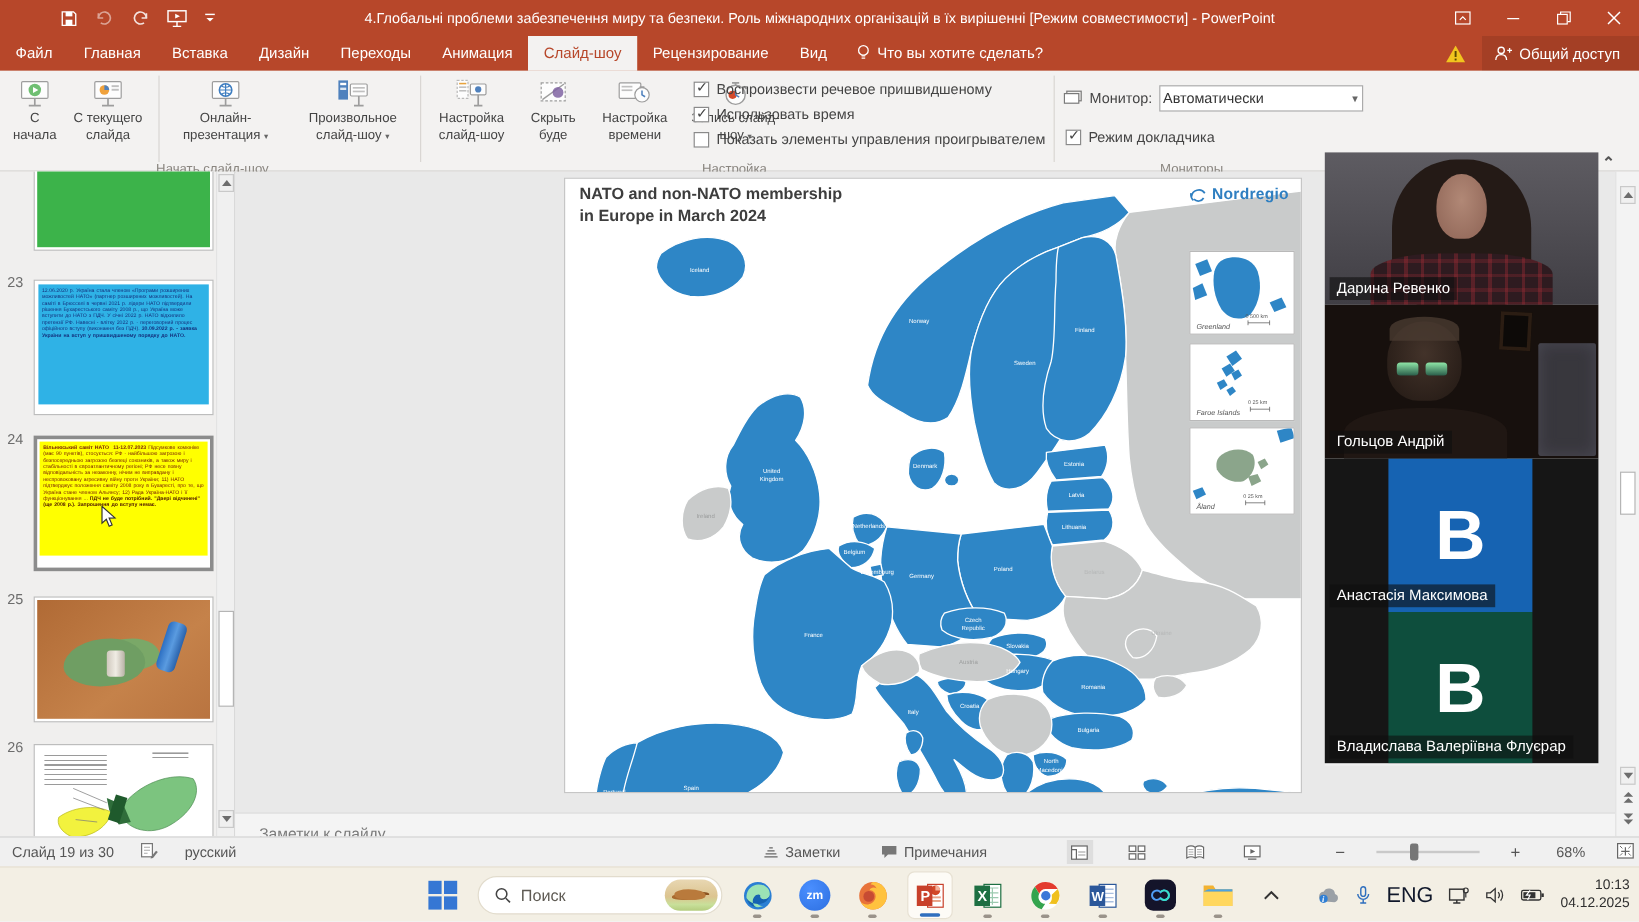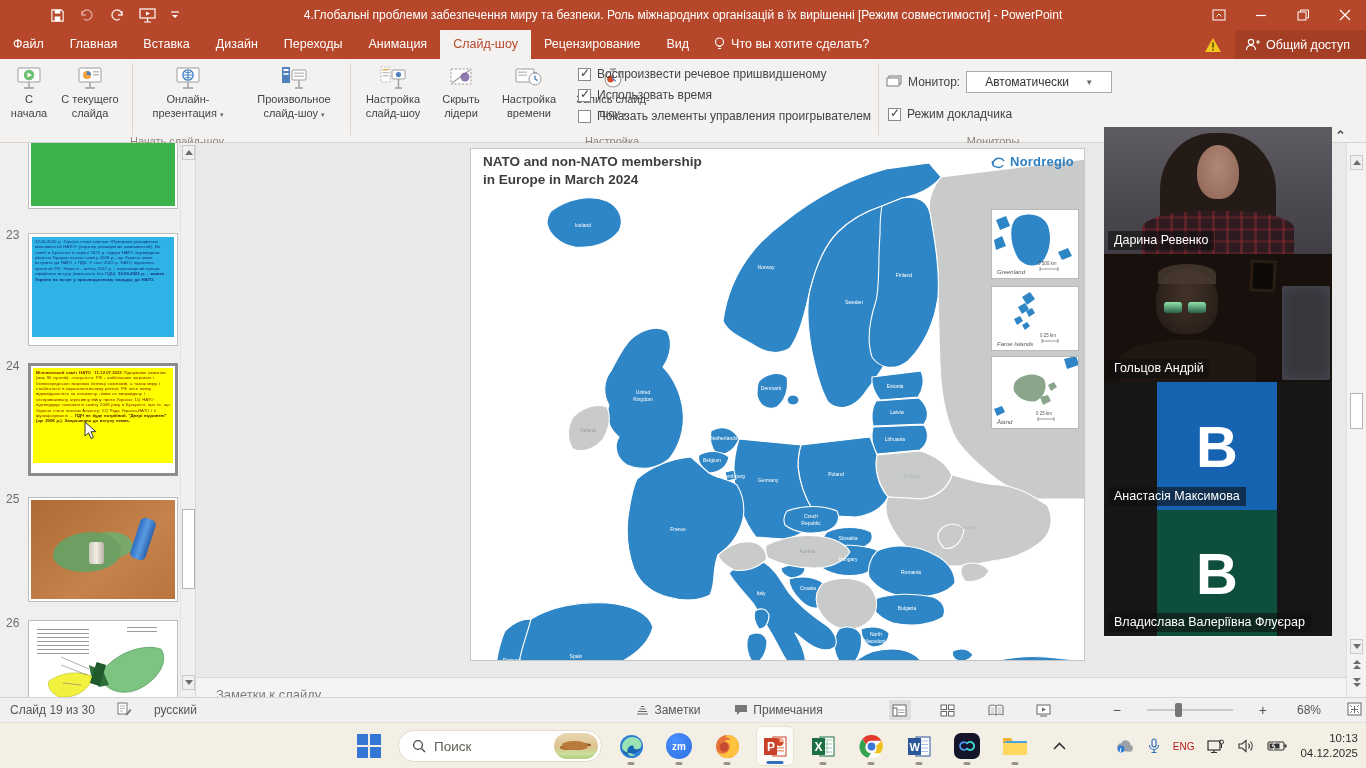--- a/index.html
+++ b/index.html
@@ -30,21 +30,21 @@
   .rbtn .ric { height:26px; display:flex; align-items:flex-end; }
   .rbtn .rlb { font-size:11px; color:#444; text-align:center; line-height:1.25; }
   .rlb .dd { font-size:7px; color:#666; }
   .rsep { position:absolute; top:4px; height:72px; width:1px; background:#d9d6d3; }
   .rgrouplabel { position:absolute; top:76px; font-size:11px; color:#8a8680; text-align:center; }
   .cbcol { position:absolute; left:578px; top:8px; display:flex; flex-direction:column; gap:7px; }
   .cb { display:flex; align-items:center; gap:6px; font-size:12px; color:#444; white-space:nowrap; }
   .cbbox { width:13px; height:13px; border:1px solid #8a8a8a; background:#fff; position:relative; flex:0 0 auto; }
   .cbbox.on::after { content:"✓"; position:absolute; left:1px; top:-3px; font-size:12px; color:#444; }
   .monrow { position:absolute; left:886px; top:12px; display:flex; align-items:center; gap:6px; font-size:12px; color:#444; }
-  .combo { width:146px; height:22px; background:#fff; border:1px solid #ababab; display:flex; align-items:center; justify-content:space-between; padding:0 18px; font-size:12px; color:#333; }
+  .combo { width:170px; height:22px; background:#fff; border:1px solid #ababab; display:flex; align-items:center; justify-content:space-between; padding:0 2px; font-size:12px; color:#333; }
   .combo .caret { font-size:8px; color:#666; }
   .presrow { position:absolute; left:888px; top:48px; }
 
   
   .thumbpanel { position:absolute; left:0; top:143px; width:196px; height:554px; background:#f0efee; border-right:1px solid #d9d9d9; overflow:hidden; }
   .tnum { position:absolute; left:6px; font-size:12px; color:#6d6d6d; }
   .thumb { position:absolute; left:28px; width:150px; background:#fff; border:1px solid #bdbdbd; overflow:hidden; }
   .thumb.sel { border:3px solid #8c8c8c; }
   .tfill { position:absolute; inset:2px; overflow:hidden; }
   .ttext { font-size:4.3px; line-height:1.25; padding:2px 3px; word-spacing:0.5px; }
@@ -94,21 +94,21 @@
   .tb-ico { position:relative; width:38px; height:40px; display:flex; align-items:center; justify-content:center; border-radius:6px; }
   .tb-ico.activeapp { background:#fdfbf6; border:1px solid #e7e1d3; }
   .rundot { position:absolute; bottom:1px; left:50%; transform:translateX(-50%); width:7px; height:3px; border-radius:2px; background:#9a938a; }
   .rundot.act { width:17px; background:#2f6fbe; }
   .searchpill { width:204px; height:32px; background:#fff; border:1px solid #e2dccd; border-radius:17px; display:flex; align-items:center; padding:0 3px 0 13px; gap:8px; }
   .searchpill .ph { font-size:13.5px; color:#5f5b54; flex:1; }
   .cheetah { width:44px; height:26px; border-radius:13px; background:linear-gradient(180deg,#e8d7b2 0%,#dcc490 55%,#c8e09a 80%,#b4cc7e 100%); position:relative; overflow:hidden; }
   .cheetah::after { content:""; position:absolute; left:8px; top:8px; width:26px; height:9px; border-radius:50% 60% 40% 50%; background:#b97a3c; box-shadow:-4px 2px 0 -2px #a96a2e, 6px -1px 0 -3px #8a5220; }
   .tb-tray { position:absolute; right:8px; top:0; height:46px; display:flex; align-items:center; gap:13px; }
   .trayico { display:flex; align-items:center; justify-content:center; }
-  .traytext { font-size:10px; color:#b91c1c; }
+  .traytext { font-size:18px; color:#0f172a; }
   .clock { text-align:right; font-size:11.5px; color:#2e2e2e; line-height:1.3; }
   .win-start { width:24px; height:24px; display:grid; grid-template-columns:11px 11px; grid-template-rows:11px 11px; gap:2px; }
   .win-start span { background:#3577d4; }
 
   .appsq { width:26px; height:26px; border-radius:4px; display:flex; align-items:center; justify-content:center; color:#fff; font-weight:bold; }
 
   
   .cursor { position:absolute; z-index:60; }
 </style>
 <style>.nat{fill:#2e86c6;}.gry{fill:#c9cbcb;}.ala{fill:#8ba58b;}</style></head>
@@ -281,21 +281,21 @@
       <span class="rlb"><span>Настройка</span><br><span>слайд-шоу</span></span>
     </div>
     <div class="rbtn" style="left:432px;width:58px">
       <span class="ric">
           <svg width="26" height="24" viewBox="0 0 26 24">
             <rect x="3" y="3" width="20" height="15" fill="#fdfdfd" stroke="#9d9d9d" stroke-dasharray="2.2 1.6"></rect>
             <path d="M4 17 L22 4" stroke="#9d9d9d" stroke-width="1.2"></path>
             <circle cx="17" cy="11" r="4.5" fill="#8064a2" opacity=".85"></circle>
           </svg>
         </span>
-      <span class="rlb"><span>Скрыть</span><br><span>лідери</span></span>
+      <span class="rlb"><span>Скрыть</span><br><span>буде</span></span>
     </div>
     <div class="rbtn" style="left:492px;width:74px">
       <span class="ric">
           <svg width="28" height="24" viewBox="0 0 28 24">
             <rect x="1" y="3" width="18" height="13" rx="1" fill="#fdfdfd" stroke="#9d9d9d"></rect>
             <rect x="3" y="5.5" width="9" height="1.4" fill="#c0c0c0"></rect>
             <rect x="3" y="8.5" width="9" height="1.4" fill="#c0c0c0"></rect>
             <circle cx="20" cy="13" r="6" fill="#fdfdfd" stroke="#9d9d9d"></circle>
             <path d="M20 9.5 v3.5 l2.6 1.6" fill="none" stroke="#4f81bd" stroke-width="1.3"></path>
             <path d="M18 6.6 l4 0" stroke="#9d9d9d" stroke-width="1.3"></path>

